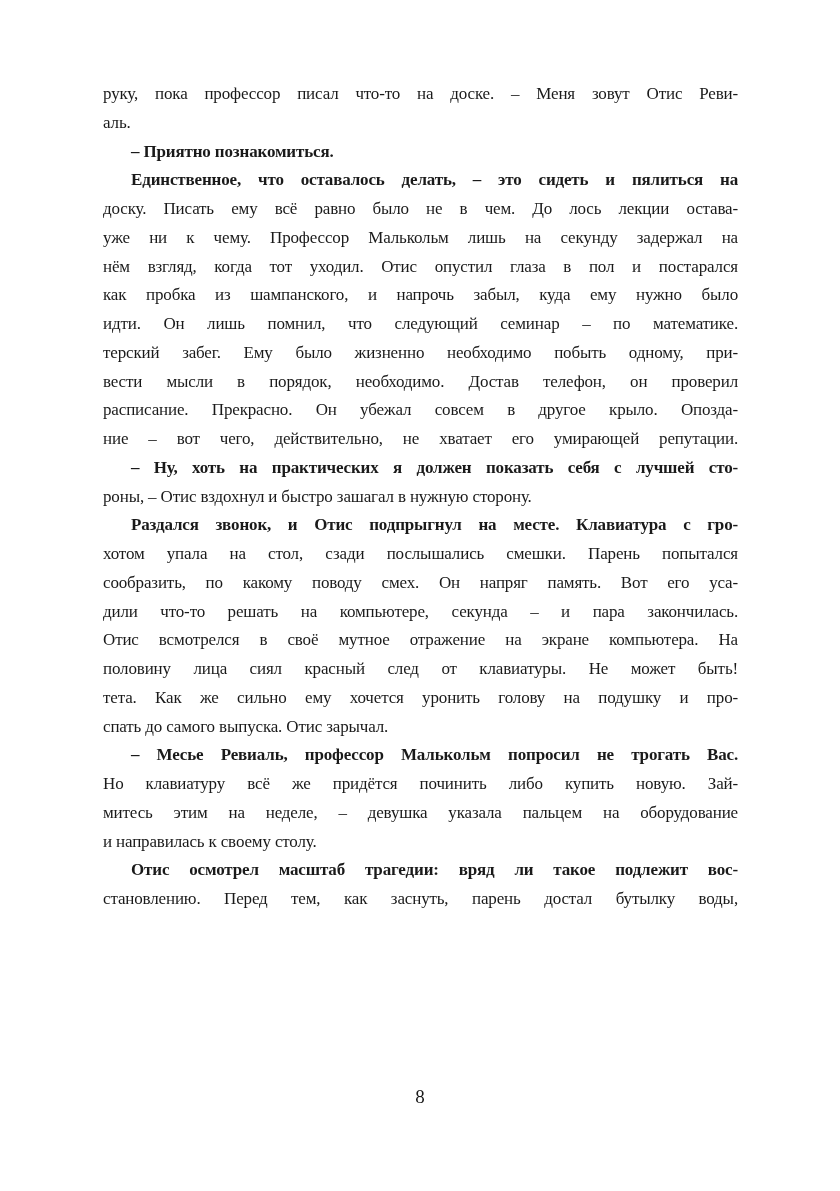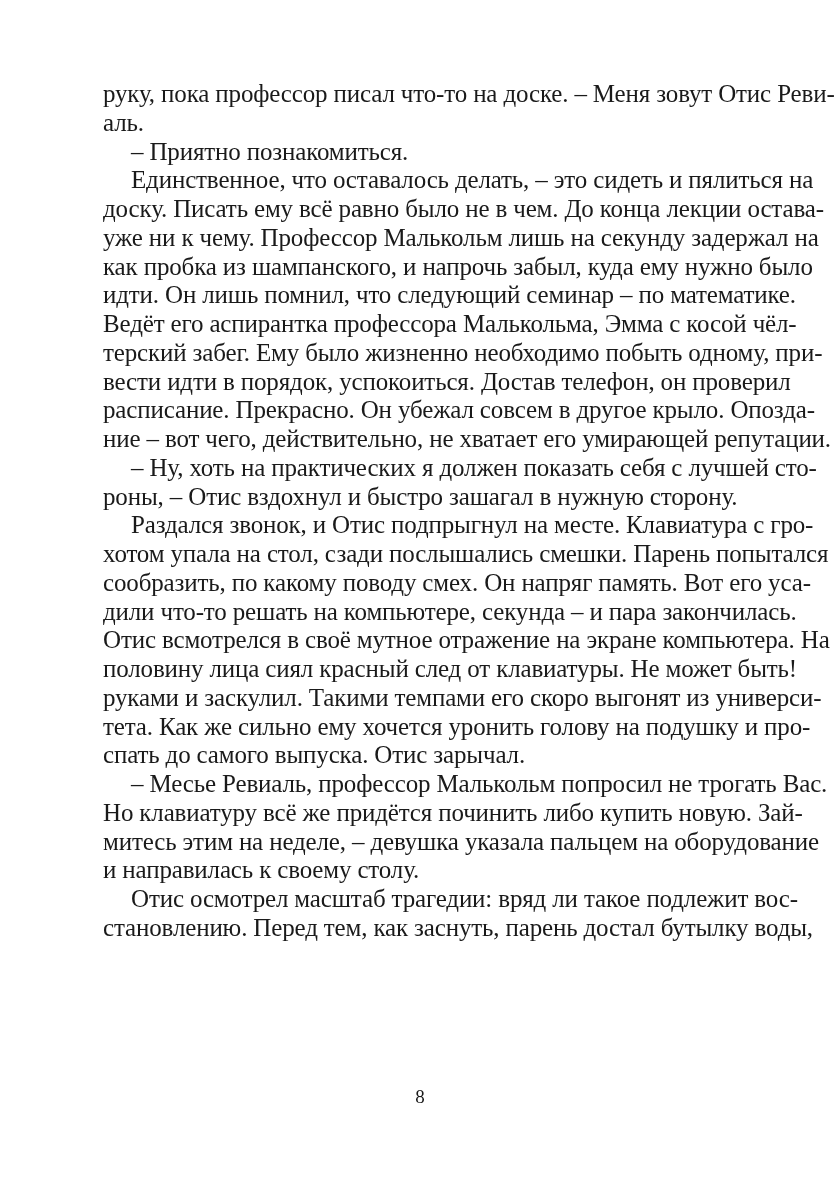--- a/index.html
+++ b/index.html
@@ -18,68 +18,68 @@
     .page {
       position: absolute;
       left: 103px;
       top: 80px;
       width: 635px;
     }
     .line {
       display: block;
       height: 28.75px;
       line-height: 28.75px;
-      font-size: 25px;
+      font-size: 17px;
       white-space: nowrap;
       text-align: justify;
       text-align-last: justify;
       letter-spacing: -0.15px;
     }
     .line.last {
       text-align-last: left;
     }
     .line.indent {
       padding-left: 28px;
+      font-weight: bold;
     }
     .page-number {
       position: absolute;
       left: 0;
       width: 840px;
       top: 1086px;
       text-align: center;
       font-size: 19px;
       line-height: 22px;
     }
   </style>
 </head>
 <body>
 
 <div class="page" id="page-body">
     <span class="line">руку, пока профессор писал что-то на доске. – Меня зовут Отис Реви-</span>
     <span class="line last">аль.</span>
     <span class="line indent last">– Приятно познакомиться.</span>
     <span class="line indent">Единственное, что оставалось делать, – это сидеть и пялиться на</span>
-    <span class="line">доску. Писать ему всё равно было не в чем. До конца лекции остава-</span>
+    <span class="line">доску. Писать ему всё равно было не в чем. До лось лекции остава-</span>
     <span class="line">уже ни к чему. Профессор Малькольм лишь на секунду задержал на</span>
+    <span class="line">нём взгляд, когда тот уходил. Отис опустил глаза в пол и постарался</span>
     <span class="line">как пробка из шампанского, и напрочь забыл, куда ему нужно было</span>
     <span class="line">идти. Он лишь помнил, что следующий семинар – по математике.</span>
-    <span class="line">Ведёт его аспирантка профессора Малькольма, Эмма с косой чёл-</span>
     <span class="line">терский забег. Ему было жизненно необходимо побыть одному, при-</span>
-    <span class="line">вести идти в порядок, успокоиться. Достав телефон, он проверил</span>
+    <span class="line">вести мысли в порядок, необходимо. Достав телефон, он проверил</span>
     <span class="line">расписание. Прекрасно. Он убежал совсем в другое крыло. Опозда-</span>
     <span class="line">ние – вот чего, действительно, не хватает его умирающей репутации.</span>
     <span class="line indent">– Ну, хоть на практических я должен показать себя с лучшей сто-</span>
     <span class="line last">роны, – Отис вздохнул и быстро зашагал в нужную сторону.</span>
     <span class="line indent">Раздался звонок, и Отис подпрыгнул на месте. Клавиатура с гро-</span>
     <span class="line">хотом упала на стол, сзади послышались смешки. Парень попытался</span>
     <span class="line">сообразить, по какому поводу смех. Он напряг память. Вот его уса-</span>
     <span class="line">дили что-то решать на компьютере, секунда – и пара закончилась.</span>
     <span class="line">Отис всмотрелся в своё мутное отражение на экране компьютера. На</span>
     <span class="line">половину лица сиял красный след от клавиатуры. Не может быть!</span>
-    <span class="line">руками и заскулил. Такими темпами его скоро выгонят из универси-</span>
     <span class="line">тета. Как же сильно ему хочется уронить голову на подушку и про-</span>
     <span class="line last">спать до самого выпуска. Отис зарычал.</span>
     <span class="line indent">– Месье Ревиаль, профессор Малькольм попросил не трогать Вас.</span>
     <span class="line">Но клавиатуру всё же придётся починить либо купить новую. Зай-</span>
     <span class="line">митесь этим на неделе, – девушка указала пальцем на оборудование</span>
     <span class="line last">и направилась к своему столу.</span>
     <span class="line indent">Отис осмотрел масштаб трагедии: вряд ли такое подлежит вос-</span>
     <span class="line">становлению. Перед тем, как заснуть, парень достал бутылку воды,</span>
   </div>
 

